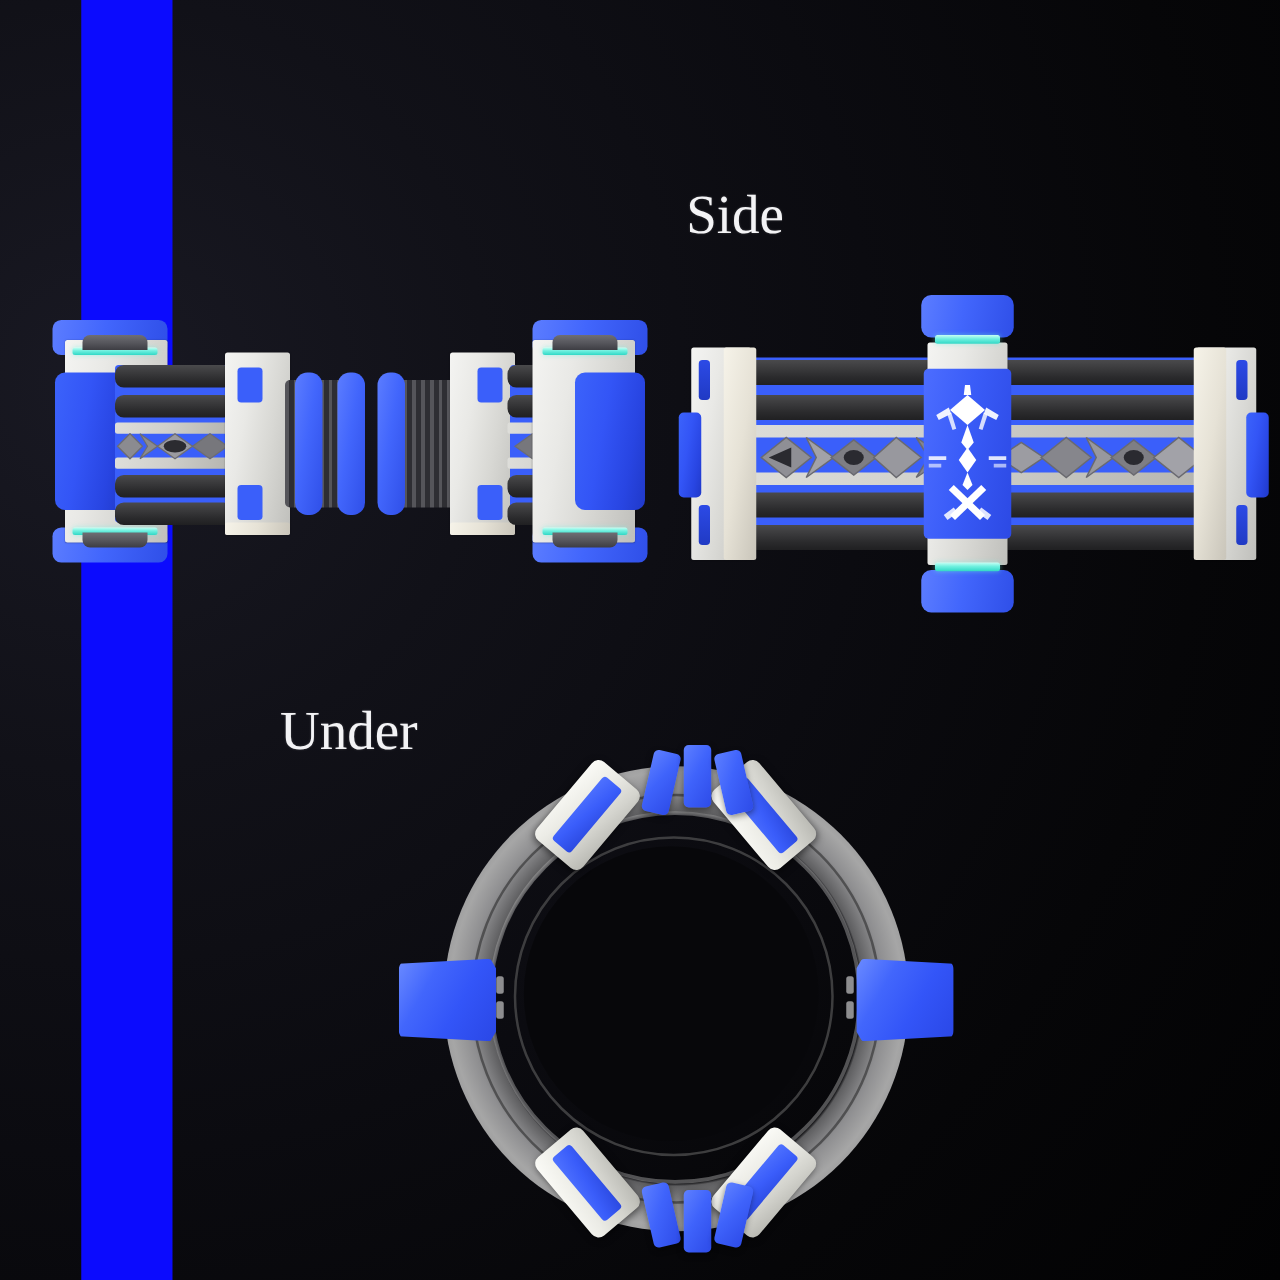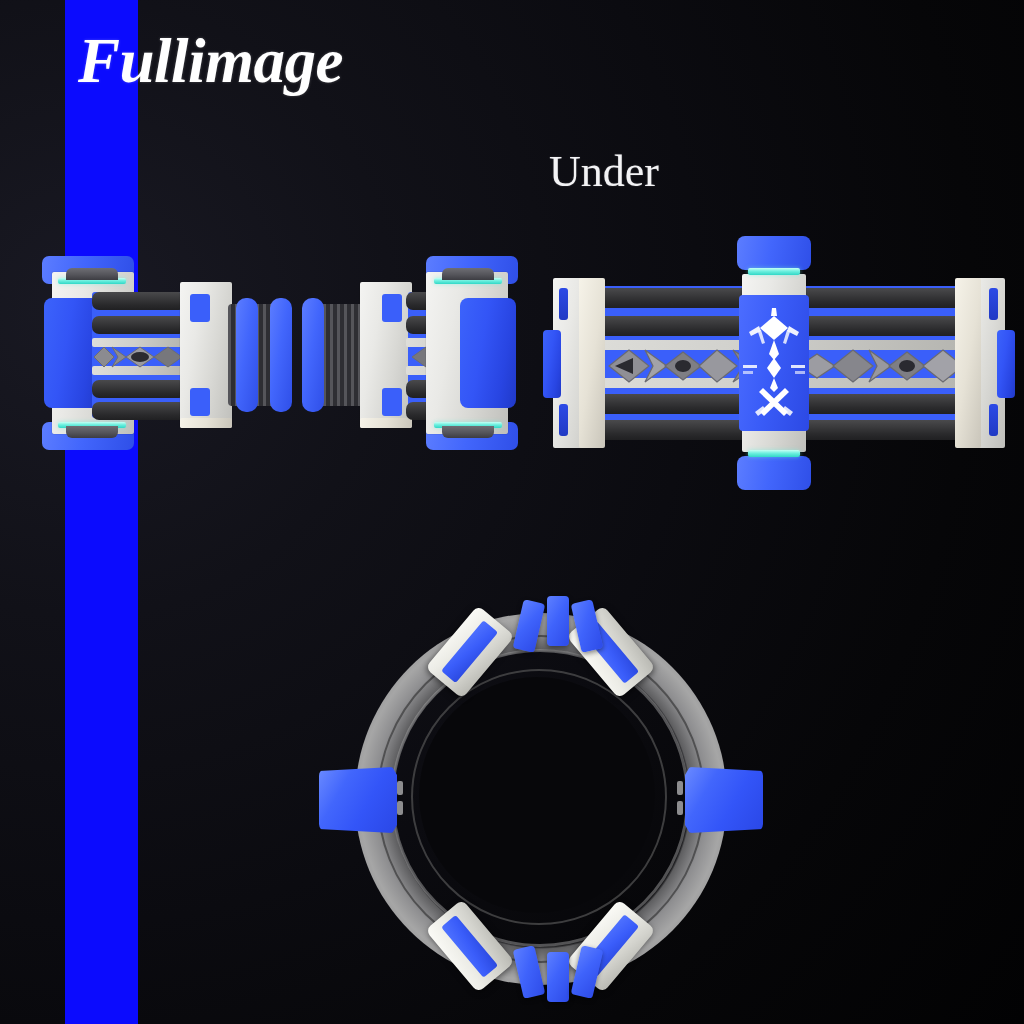--- a/index.html
+++ b/index.html
@@ -140,22 +140,22 @@
   
   .emblem{position:absolute;}
 </style>
 </head>
 <body>
 
 <div id="canvas">
 
   <div class="blue-band"></div>
 
-  <div class="title">Fullimage</div>
-  <div class="vlabel lbl-side">Under</div>
+  <div class="vlabel lbl-side">Side</div>
+  <div class="vlabel lbl-under">Under</div>
 
   <div class="view" style="left:30px;top:240px;width:500px;height:230px;">
 
     <div class="pc blu-lt" style="left:12px;top:16px;width:92px;height:28px;border-radius:7px;"></div>
     <div class="pc blu-lt" style="left:12px;top:182px;width:92px;height:28px;border-radius:7px;"></div>
 
     <div class="pc housing" style="left:22px;top:32px;width:82px;height:162px;"></div>
 
     <div class="pc cyan" style="left:28px;top:38px;width:68px;height:6px;"></div>
     <div class="pc cyan" style="left:28px;top:182px;width:68px;height:6px;"></div>

